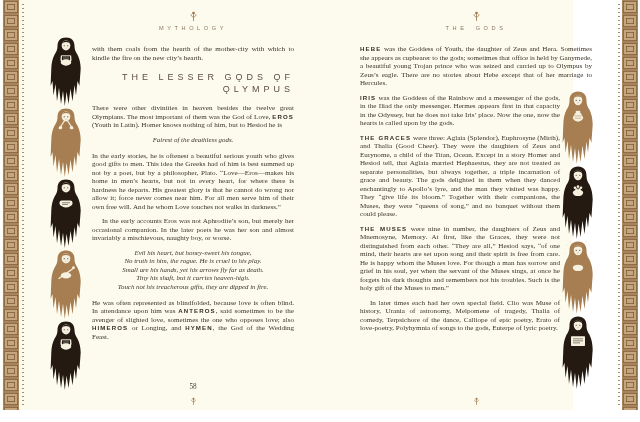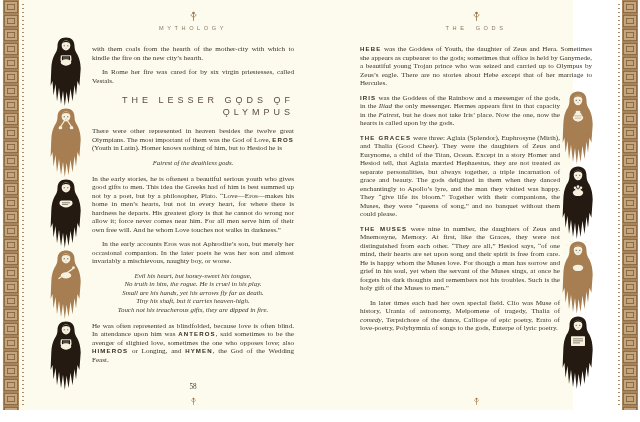--- a/index.html
+++ b/index.html
@@ -26,21 +26,21 @@
   .page-r{left:358px;width:232px;}
 
   .orn-top{display:block;margin:11px auto 3px auto;}
   .running-head{text-align:center;font-family:"Liberation Sans",sans-serif;
     font-size:5.6px;letter-spacing:3.6px;word-spacing:3px;color:#8b7663;margin-bottom:14px;}
 
   .bp{font-size:7.1px;line-height:8.5px;text-align:justify;color:#3b332b;margin:0 0 6px 0;}
   .bp.ind{text-indent:10px;}
   .page-r .bp.nar{width:200px;}
   .lead{font-family:"Liberation Sans",sans-serif;font-weight:bold;font-size:6.1px;letter-spacing:1.1px;color:#352d26;}
-  .it{font-style:italic;margin-top:14px;}
+  .it{margin-top:14px;}
 
   h2{font-family:"Liberation Sans",sans-serif;font-weight:400;text-align:right;
      font-size:9px;line-height:11.5px;letter-spacing:4px;color:#5d4c41;margin:10px 0 9px 0;}
 
   .verse{font-style:italic;text-align:center;font-size:6.9px;line-height:8.4px;color:#3b332b;margin:6px 0 8px 0;}
 
   .folio{position:absolute;top:383px;left:0;width:100%;text-align:center;font-size:7.2px;color:#4c423a;}
   .folio-orn{position:absolute;top:392px;left:0;width:100%;text-align:center;}
 </style>
 </head>
@@ -193,23 +193,22 @@
 
     <div class="page page-l">
       <svg class="orn-top" width="9" height="11" viewBox="0 0 10 12">
         <circle cx="5" cy="2.2" r="1.5" fill="#9b7344"></circle>
         <path d="M5,3.5 V11" stroke="#9b7344" stroke-width="0.9" fill="none"></path>
         <path d="M5,6.5 C2.8,6.3 2,4.8 2.4,3.4 M5,6.5 C7.2,6.3 8,4.8 7.6,3.4" stroke="#9b7344" stroke-width="0.8" fill="none"></path>
       </svg>
       <div class="running-head">MYTHOLOGY</div>
       <div id="left-blocks">
           <p class="bp"><span>with them coals from the hearth of the mother-city with which to kindle the fire on the new city’s hearth.</span></p>
-          <p class="bp ind"><span>In Rome her fire was cared for by six virgin priestesses, called Vestals.</span></p>
           <h2>THE LESSER GǪDS ǪF<br>ǪLYMPUS</h2>
-          <p class="bp"><span>There were other represented in heaven besides the twelve great Olympians. The most important of them was the God of Love, </span><span class="lead">EROS</span><span> (Youth in Latin). Homer knows nothing of him, but to Hesiod he is</span></p>
+          <p class="bp"><span>There were other divinities in heaven besides the twelve great Olympians. The most important of them was the God of Love, </span><span class="lead">EROS</span><span> (Youth in Latin). Homer knows nothing of him, but to Hesiod he is</span></p>
           <div class="verse">Fairest of the deathless gods.</div>
           <p class="bp"><span>In the early stories, he is oftenest a beautiful serious youth who gives good gifts to men. This idea the Greeks had of him is best summed up not by a poet, but by a philosopher, Plato. “Love—Eros—makes his home in men’s hearts, but not in every heart, for where there is hardness he departs. His greatest glory is that he cannot do wrong nor allow it; force never comes near him. For all men serve him of their own free will. And he whom Love touches not walks in darkness.”</span></p>
           <p class="bp ind"><span>In the early accounts Eros was not Aphrodite’s son, but merely her occasional companion. In the later poets he was her son and almost invariably a mischievous, naughty boy, or worse.</span></p>
           <div class="verse">Evil his heart, but honey-sweet his tongue,<br>No truth in him, the rogue. He is cruel in his play.<br>Small are his hands, yet his arrows fly far as death.<br>Tiny his shaft, but it carries heaven-high.<br>Touch not his treacherous gifts, they are dipped in fire.</div>
           <p class="bp"><span>He was often represented as blindfolded, because love is often blind. In attendance upon him was </span><span class="lead">ANTEROS</span><span>, said sometimes to be the avenger of slighted love, sometimes the one who opposes love; also </span><span class="lead">HIMEROS</span><span> or Longing, and </span><span class="lead">HYMEN</span><span>, the God of the Wedding Feast.</span></p>
         </div>
       <div class="folio">58</div>
       <div class="folio-orn">
         <svg width="7" height="9" viewBox="0 0 10 12">
           <circle cx="5" cy="2.2" r="1.5" fill="#9b7344"></circle>
@@ -221,21 +220,21 @@
 
     <div class="page page-r">
       <svg class="orn-top" width="9" height="11" viewBox="0 0 10 12">
         <circle cx="5" cy="2.2" r="1.5" fill="#9b7344"></circle>
         <path d="M5,3.5 V11" stroke="#9b7344" stroke-width="0.9" fill="none"></path>
         <path d="M5,6.5 C2.8,6.3 2,4.8 2.4,3.4 M5,6.5 C7.2,6.3 8,4.8 7.6,3.4" stroke="#9b7344" stroke-width="0.8" fill="none"></path>
       </svg>
       <div class="running-head">THE GODS</div>
       <div id="right-blocks">
           <p class="bp"><span class="lead">HEBE</span><span> was the Goddess of Youth, the daughter of Zeus and Hera. Sometimes she appears as cupbearer to the gods; sometimes that office is held by Ganymede, a beautiful young Trojan prince who was seized and carried up to Olympus by Zeus’s eagle. There are no stories about Hebe except that of her marriage to Hercules.</span></p>
-          <p class="bp nar"><span class="lead">IRIS</span><span> was the Goddess of the Rainbow and a messenger of the gods, in the </span><span class="it">Iliad</span><span> the only messenger. Hermes appears first in that capacity in the </span><span class="it">Fairest</span><span>, but he does not take Iris’ place. Now the one, now the hearts is called upon by the gods.</span></p>
+          <p class="bp nar"><span class="lead">IRIS</span><span> was the Goddess of the Rainbow and a messenger of the gods, in the </span><span class="it">Iliad</span><span> the only messenger. Hermes appears first in that capacity in the </span><span class="it">Odyssey</span><span>, but he does not take Iris’ place. Now the one, now the hearts is called upon by the gods.</span></p>
           <p class="bp nar"><span class="lead">THE GRACES</span><span> were three: Aglaia (Splendor), Euphrosyne (Mirth), and Thalia (Good Cheer). They were the daughters of Zeus and Eurynome, a child of the Titan, Ocean. Except in a story Homer and Hesiod tell, that Aglaia married Hephaestus, they are not treated as separate personalities, but always together, a triple incarnation of grace and beauty. The gods delighted in them when they danced enchantingly to Apollo’s lyre, and the man they visited was happy. They “give life its bloom.” Together with their companions, the Muses, they were “queens of song,” and no banquet without them could please.</span></p>
           <p class="bp nar"><span class="lead">THE MUSES</span><span> were nine in number, the daughters of Zeus and Mnemosyne, Memory. At first, like the Graces, they were not distinguished from each other. “They are all,” Hesiod says, “of one mind, their hearts are set upon song and their spirit is free from care. He is happy whom the Muses love. For though a man has sorrow and grief in his soul, yet when the servant of the Muses sings, at once he forgets his dark thoughts and remembers not his troubles. Such is the holy gift of the Muses to men.”</span></p>
           <p class="bp ind nar"><span>In later times each had her own special field. Clio was Muse of history, Urania of astronomy, Melpomene of tragedy, Thalia of </span><span class="it">comedy</span><span>, Terpsichore of the dance, Calliope of epic poetry, Erato of love-poetry, Polyhymnia of songs to the gods, Euterpe of lyric poetry.</span></p>
         </div>
       <div class="folio-orn">
         <svg width="7" height="9" viewBox="0 0 10 12">
           <circle cx="5" cy="2.2" r="1.5" fill="#9b7344"></circle>
           <path d="M5,3.5 V11" stroke="#9b7344" stroke-width="0.9" fill="none"></path>
           <path d="M5,6.5 C2.8,6.3 2,4.8 2.4,3.4 M5,6.5 C7.2,6.3 8,4.8 7.6,3.4" stroke="#9b7344" stroke-width="0.8" fill="none"></path>
         </svg>

